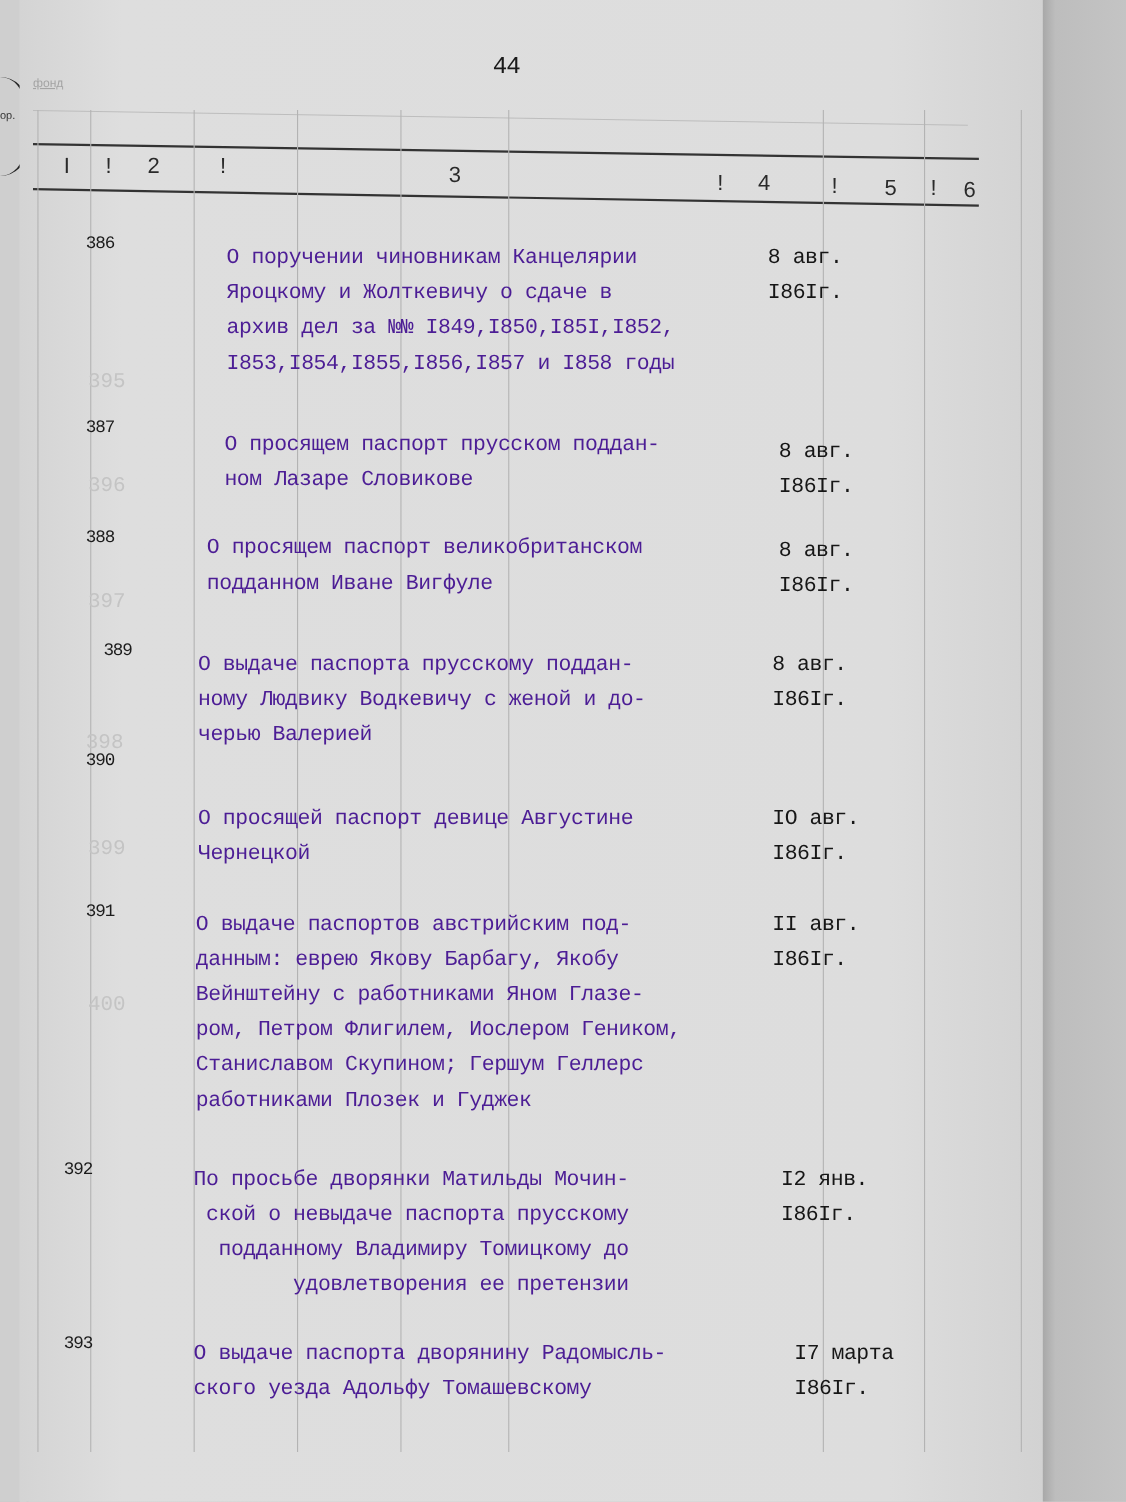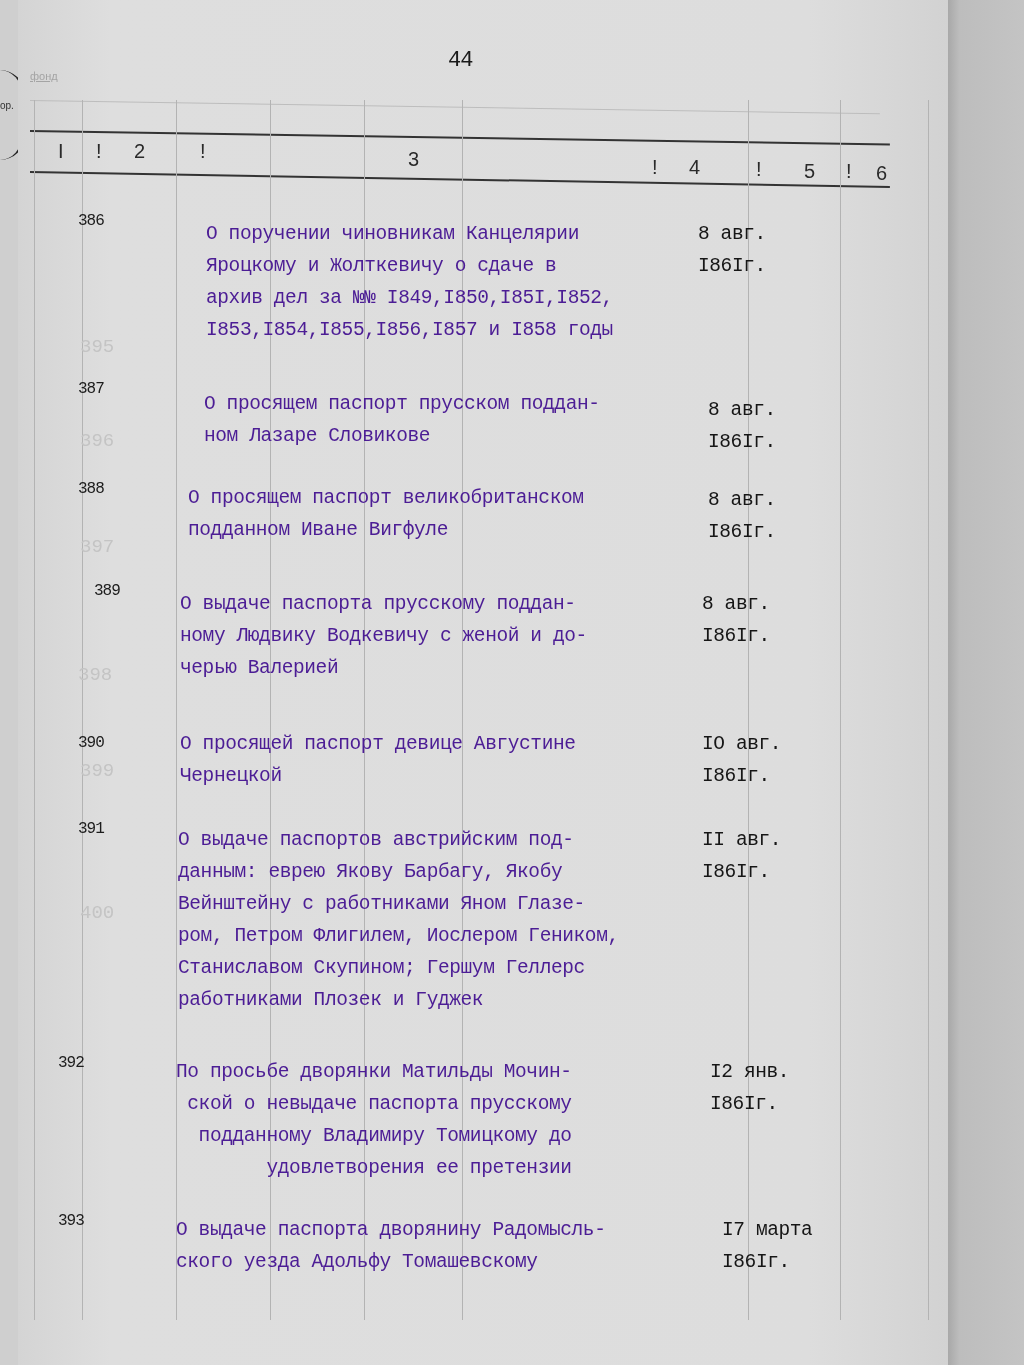--- a/index.html
+++ b/index.html
@@ -133,21 +133,21 @@
     <div class="entry-text" style="left: 188px; top: 482px;">О просящем паспорт великобританском
 подданном Иване Вигфуле</div>
     <div class="entry-date" style="left: 674px; top: 484px;">8 авг.
 I86Iг.</div>
     <div class="entry-num" style="left: 78px; top: 582px; margin-left: 16px;">389</div>
     <div class="entry-text" style="left: 180px; top: 588px;">О выдаче паспорта прусскому поддан-
 ному Людвику Водкевичу с женой и до-
 черью Валерией</div>
     <div class="entry-date" style="left: 668px; top: 588px;">8 авг.
 I86Iг.</div>
-    <div class="entry-num" style="left: 78px; top: 734px;">390</div>
+    <div class="entry-num" style="left: 78px; top: 682px;">390</div>
     <div class="entry-text" style="left: 180px; top: 728px;">О просящей паспорт девице Августине
 Чернецкой</div>
     <div class="entry-date" style="left: 668px; top: 728px;">IO авг.
 I86Iг.</div>
     <div class="entry-num" style="left: 78px; top: 820px;">391</div>
     <div class="entry-text" style="left: 178px; top: 824px;">О выдаче паспортов австрийским под-
 данным: еврею Якову Барбагу, Якобу
 Вейнштейну с работниками Яном Глазе-
 ром, Петром Флигилем, Иослером Геником,
 Станиславом Скупином; Гершум Геллерс

